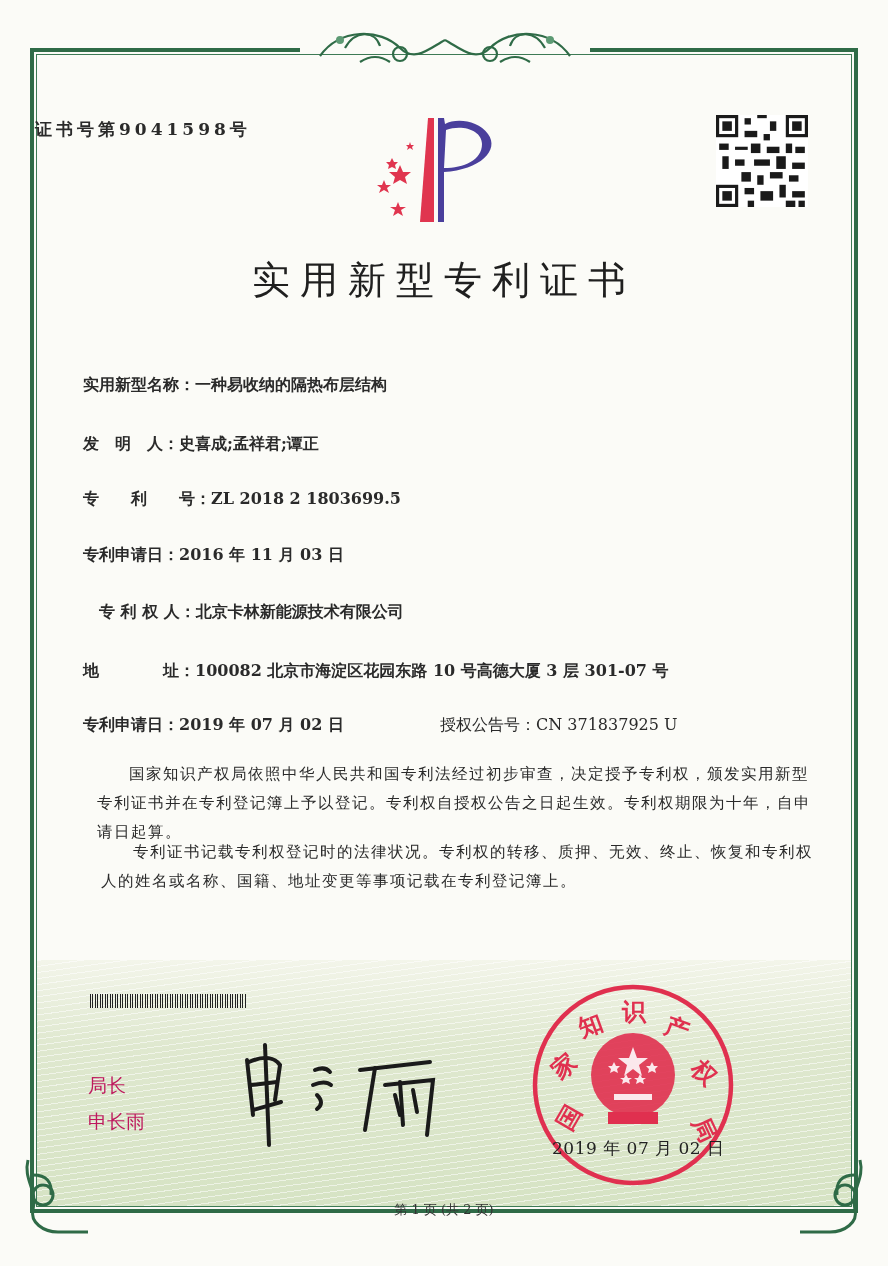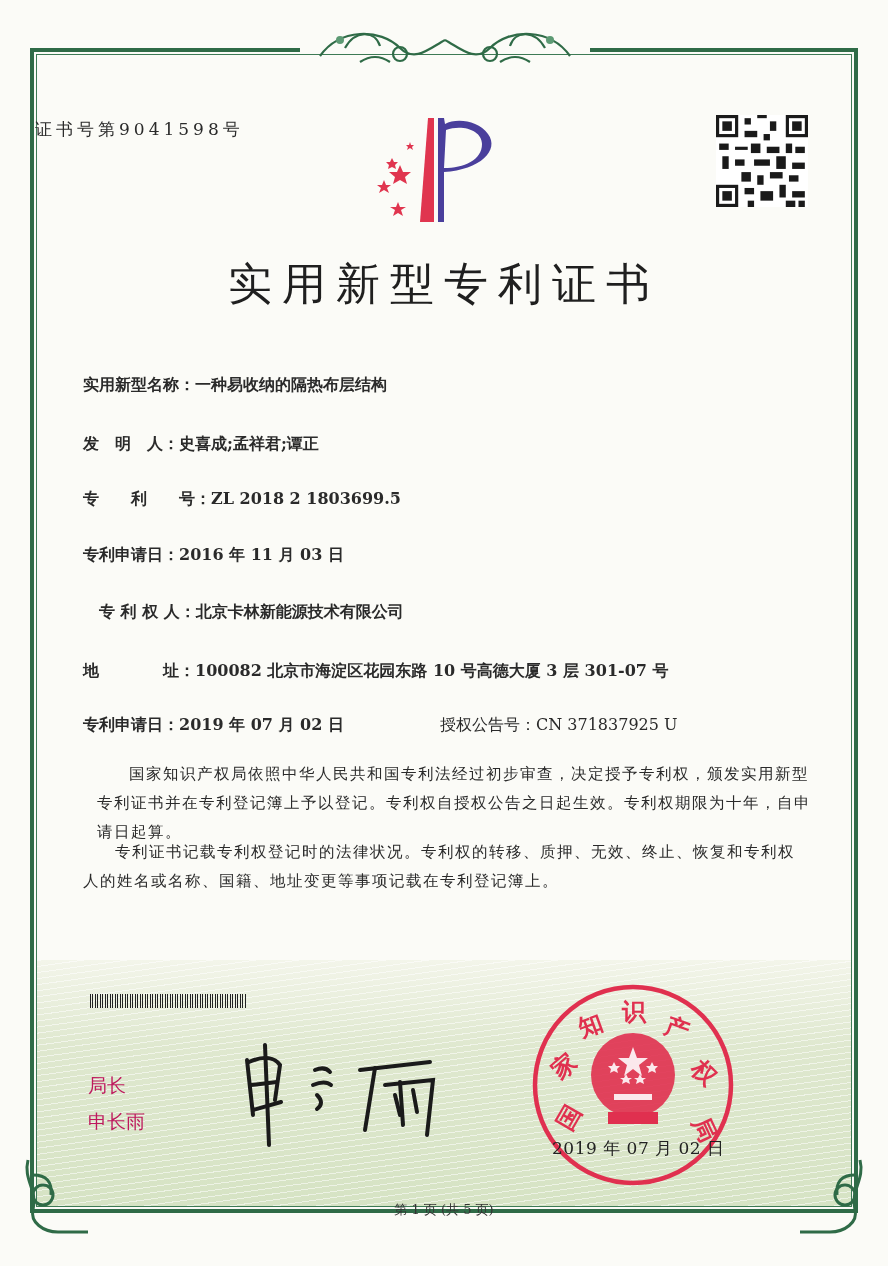--- a/index.html
+++ b/index.html
@@ -12,34 +12,34 @@
   .guilloche { position:absolute; left:37px; top:960px; width:814px; height:246px;
          background:
            repeating-linear-gradient(172deg, rgba(255,255,255,0.55) 0 1px, transparent 1px 6px),
            linear-gradient(#f3f5ea, #dfe8cf 35%, #d6e3c4);
   }
   .ornament-top { position:absolute; left:300px; top:18px; width:290px; height:52px; }
   .corner { position:absolute; width:70px; height:90px; }
   .corner.bl { left:18px; top:1150px; }
   .corner.br { left:800px; top:1150px; transform:scaleX(-1); }
 
-  .cert-no { position:absolute; left:35px; top:118px; font-size:17px; letter-spacing:4px; }
+  .cert-no { position:absolute; left:35px; top:118px; font-size:17px; letter-spacing:4px;font-weight:bold; }
   .logo { position:absolute; left:370px; top:110px; width:140px; height:115px; }
   .qr { position:absolute; left:716px; top:115px; width:92px; height:92px; }
   .title { position:absolute; left:0; width:888px; top:255px; text-align:center;
-         font-size:44px; letter-spacing:10px; color:#1f1f1f; }
+         font-size:38px; letter-spacing:10px; color:#1f1f1f; }
 
   .field { position:absolute; left:83px; font-size:16px; white-space:nowrap;font-weight:bold; }
   .field .lbl { display:inline-block; }
   .f1 { top:375px; } .f2 { top:434px; } .f3 { top:489px; } .f4 { top:545px; }
   .f5 { top:602px;margin-left:16px; } .f6 { top:661px; } .f7 { top:715px; }
   .f7b { position:absolute; left:440px; top:715px; font-size:16px; white-space:nowrap; }
   .para { position:absolute; left:83px; width:720px; font-size:15.5px; line-height:29px;
          text-indent:32px; letter-spacing:1.5px; }
-  .p1 { top:760px;margin-left:14px; } .p2 { top:838px; }
+  .p1 { top:760px;margin-left:14px; } .p2 { top:838px;margin-left:18px; }
 
   .barcode { position:absolute; left:90px; top:994px; width:157px; height:14px;
          background:repeating-linear-gradient(90deg,#222 0 1px,transparent 1px 2px,#222 2px 3px,transparent 3px 5px); }
   .director { position:absolute; left:88px; top:1067px; font-family:"DejaVu Sans","Liberation Sans",sans-serif; font-size:19px; line-height:36px; color:#be185d; }
   .signature { position:absolute; left:235px; top:1040px; width:230px; height:110px; }
   .seal { position:absolute; left:530px; top:982px; width:206px; height:206px; }
   .seal-date { position:absolute; left:552px; top:1137px; font-size:17px; color:#222; letter-spacing:0.5px; }
   .page-no { position:absolute; left:0; width:888px; top:1201px; text-align:center; font-size:13px; color:#333; }
 </style>
 </head>
@@ -195,13 +195,13 @@
     <text x="30" y="98" transform="rotate(-40 30 98)">家</text>
     <text x="52" y="55" transform="rotate(-20 52 55)">知</text>
     <text x="92" y="38">识</text>
     <text x="133" y="50" transform="rotate(20 133 50)">产</text>
     <text x="160" y="88" transform="rotate(45 160 88)">权</text>
     <text x="162" y="140" transform="rotate(65 162 140)">局</text>
   </g>
 </svg>
 <div class="seal-date">2019 年 07 月 02 日</div>
 
-<div class="page-no">第 1 页 (共 5 页)</div>
+<div class="page-no">第 1 页 (共 2 页)</div>
 
 </body></html>

